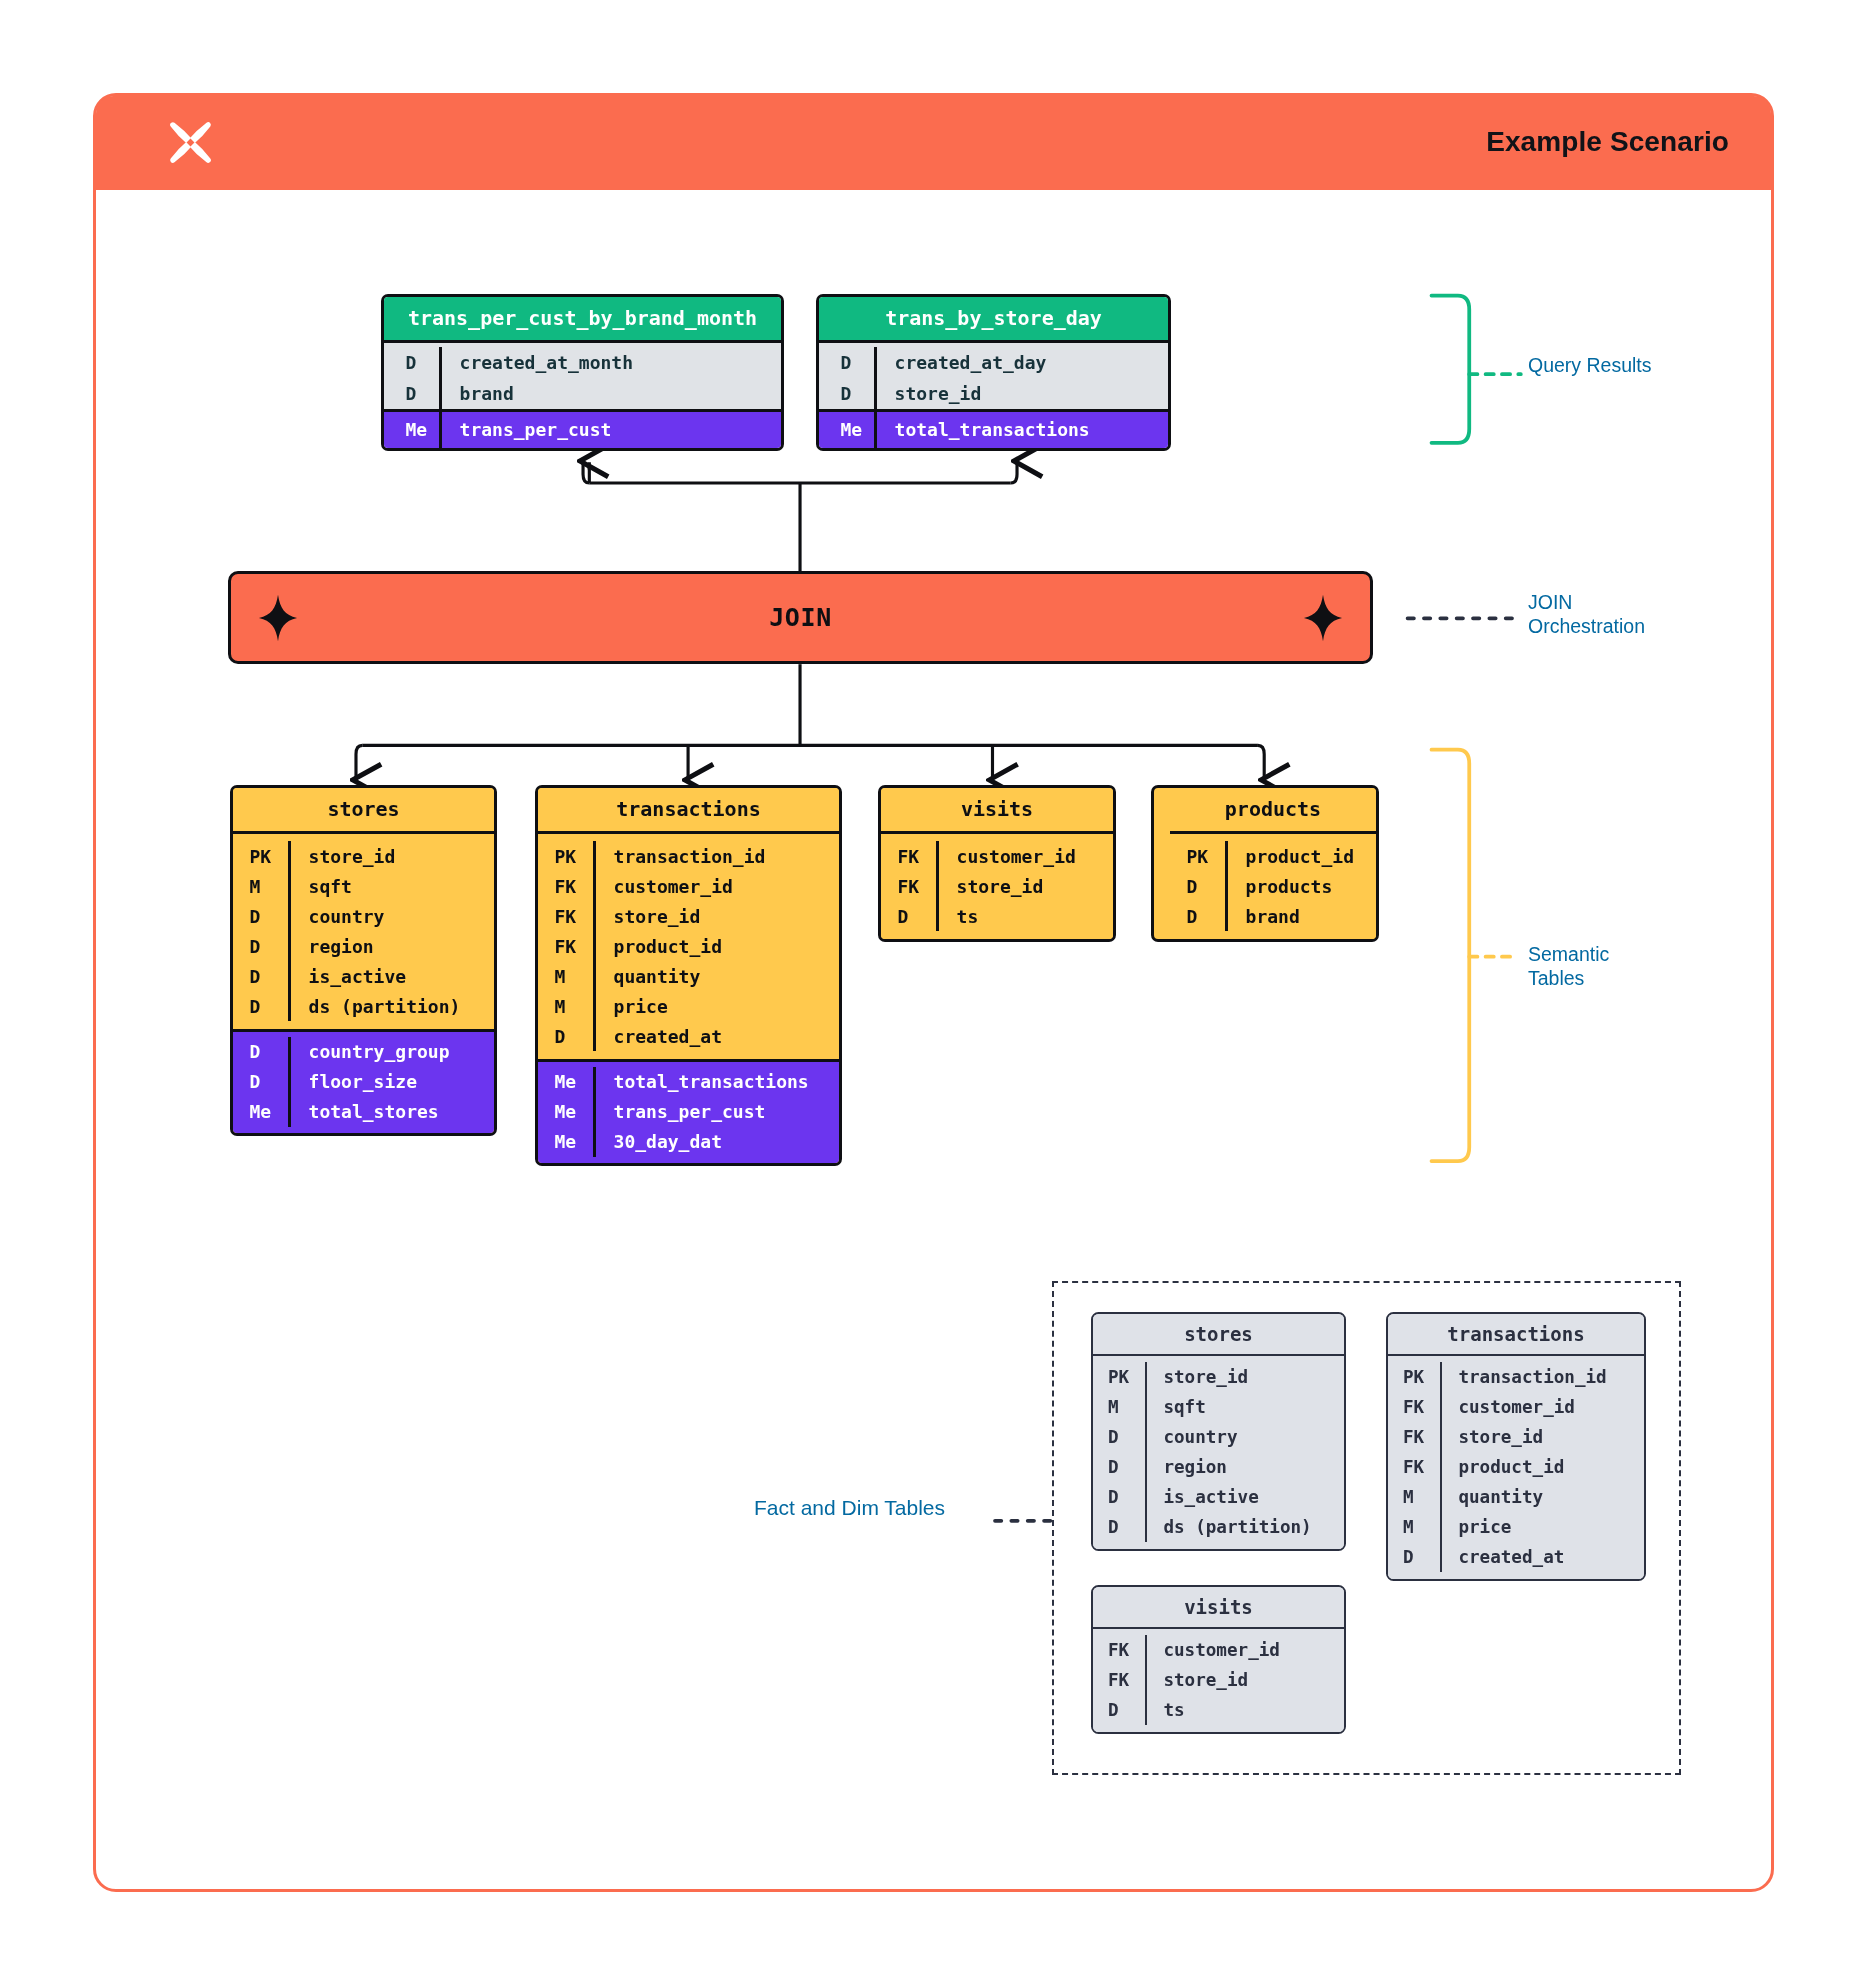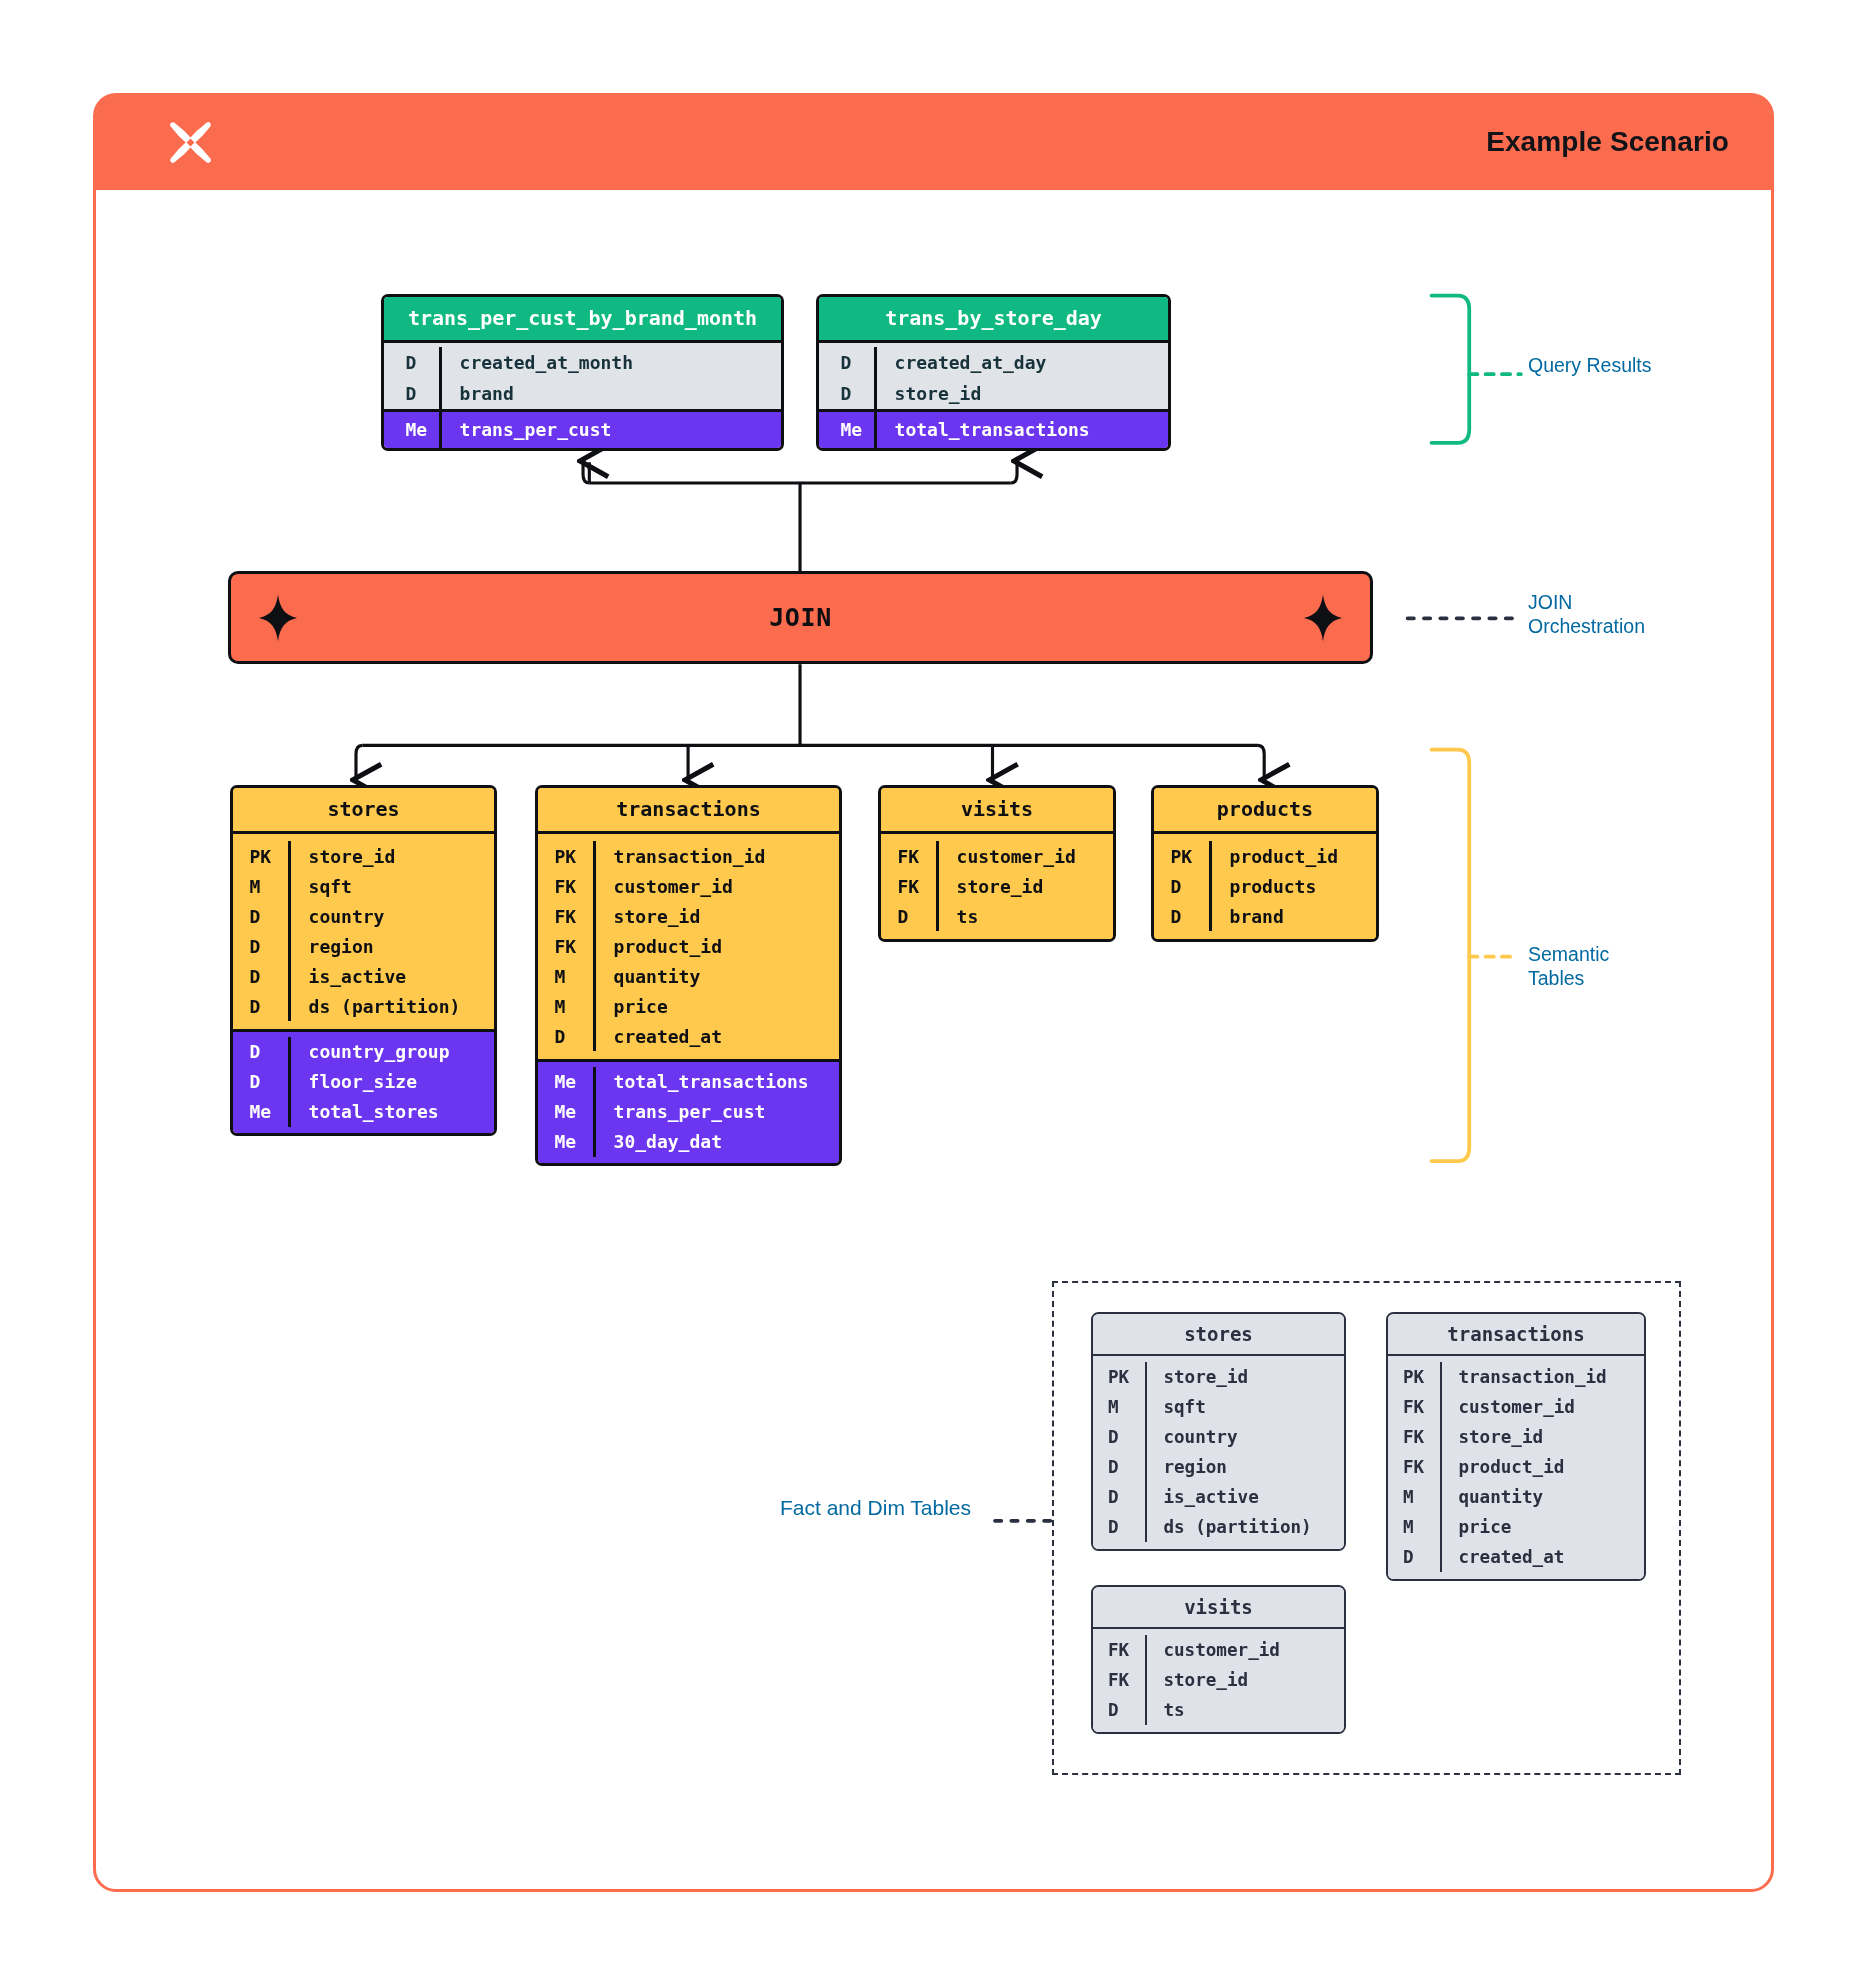--- a/index.html
+++ b/index.html
@@ -73,21 +73,21 @@
   .spark.r{right:26.4px;}
 
   
   .wires{position:absolute;left:0;top:0;width:1868px;height:1985px;pointer-events:none;}
 
   
   .anno{position:absolute;font-size:19.5px;font-weight:400;color:#0369a1;line-height:1.22;}
   .anno-join{left:1528px;top:591px;}
   .anno-qr{left:1528px;top:354px;}
   .anno-sem{left:1528px;top:943px;}
-  .anno-fact{left:754px;top:1495px;font-size:21px;margin-left:26px;}
+  .anno-fact{left:754px;top:1495px;font-size:21px;}
 
   
   .legend{position:absolute;left:221px;top:1588px;}
   .legend .lrow{display:flex;align-items:center;height:34px;}
   .legend .sw{width:19px;height:19px;border-radius:1.9px;margin-right:17.6px;flex:0 0 auto;}
   .legend .ltxt{font-family:"DejaVu Sans Mono","Liberation Mono",monospace;font-weight:700;
         font-size:19.5px;color:#2b3040;white-space:nowrap;}
 
   
   .factbox{position:absolute;left:1052px;top:1281px;width:629px;height:494px;
@@ -304,21 +304,21 @@
           <span class="k">FK</span>
           <span class="v">store_id</span>
         </div>
       <div class="row">
           <span class="k">D</span>
           <span class="v">ts</span>
         </div>
     </div>
   </div>
 
-  <div class="tbl stbl" style="left:1151px;top:785px;width:228px;">
+  <div class="tbl stbl" style="left:1151px;top:785px;width:228px;padding-left:16px;">
     <div class="tname">products</div>
     <div class="rows seg-base">
       <div class="row">
           <span class="k">PK</span>
           <span class="v">product_id</span>
         </div>
       <div class="row">
           <span class="k">D</span>
           <span class="v">products</span>
         </div>

